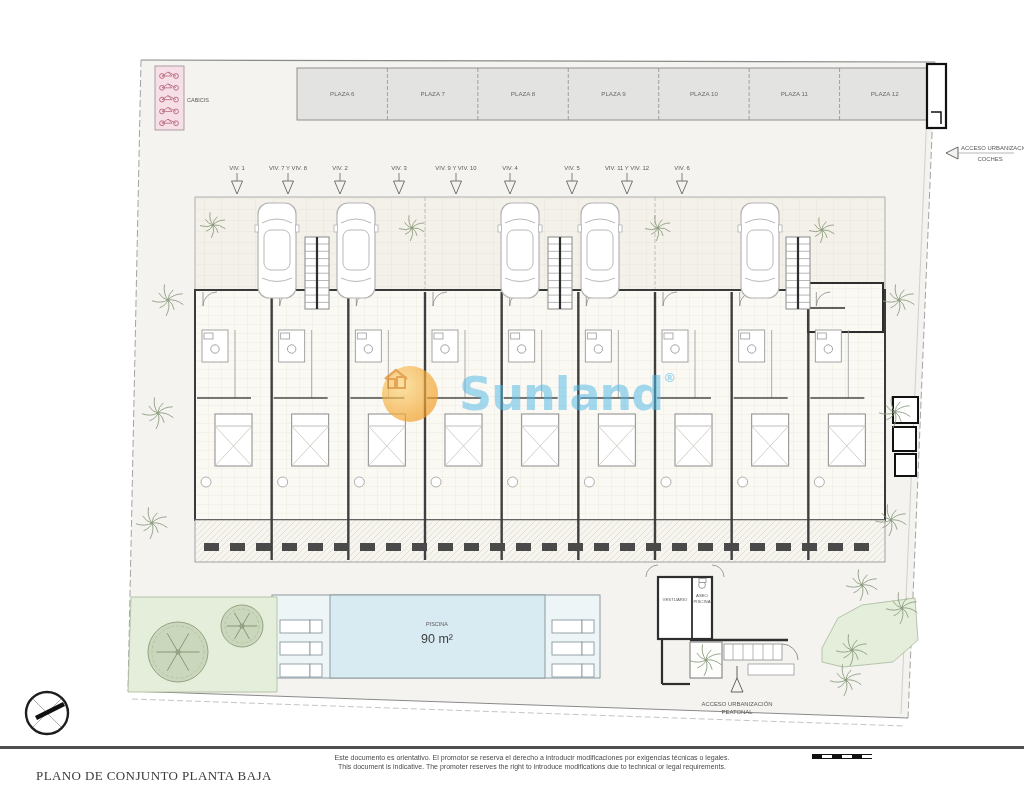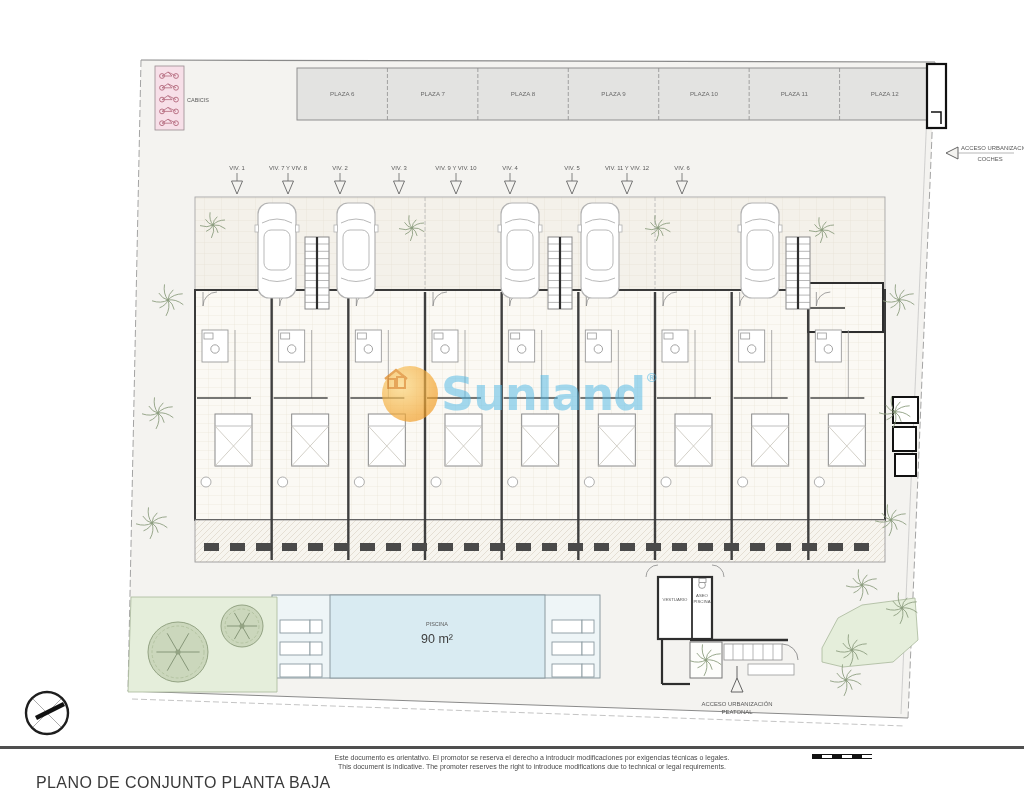--- a/index.html
+++ b/index.html
@@ -7,32 +7,32 @@
           font-family:"Liberation Sans",sans-serif;}
   .canvas svg{position:absolute;left:0;top:0;}
   svg text{fill:#5a5a5a;font-family:"Liberation Sans",sans-serif;}
   .t42{font-size:4.3px}
   .t55{font-size:5.5px}
   .t58{font-size:5.9px}
   .t6{font-size:6.2px;fill:#6a6a6a}
   .t12{font-size:12.5px;fill:#3e3e3e}
   .mid{text-anchor:middle}
   
-  .watermark{position:absolute;left:382px;top:366px;display:flex;align-items:center;gap:3px;
+  .watermark{position:absolute;left:382px;top:366px;display:flex;align-items:center;gap:21px;
              opacity:.68;pointer-events:none;}
   .wm-circle{width:56px;height:56px;border-radius:50%;
              background:radial-gradient(circle at 35% 35%,#fcd87e,#f3a32c 65%,#ef8d18);
              display:flex;align-items:center;justify-content:center;}
   .wm-text{font-family:"DejaVu Sans",sans-serif;font-weight:bold;font-size:46px;
            color:#52b9e6;opacity:.78;letter-spacing:-1px;line-height:1;}
   .wm-text sup{font-size:13px;vertical-align:28px;}
   
   .titleblock{position:absolute;left:0;top:746px;width:1024px;height:54px;
               border-top:3px solid #4f4f4f;background:#fff;}
-  .tb-title{position:absolute;left:36px;top:25px;font-size:16px;color:#3a3a3a;letter-spacing:.4px;}
+  .tb-title{position:absolute;left:36px;top:19px;font-size:13px;color:#3a3a3a;letter-spacing:.4px;font-family:Liberation Serif, serif;}
   .tb-disc{position:absolute;left:232px;width:600px;top:4px;font-size:7px;line-height:9px;
            color:#4a4a4a;text-align:center;}
   .tb-disc p{margin:0;}
   .scalebar{position:absolute;left:812px;top:5px;display:flex;}
   .scalebar span{width:10px;height:5px;border:1px solid #111;box-sizing:border-box;}
   .scalebar span:nth-child(odd){background:#111;}
   .scalebar span:nth-child(even){background:#fff;border-left:none;border-right:none;}
 </style>
 </head>
 <body>

